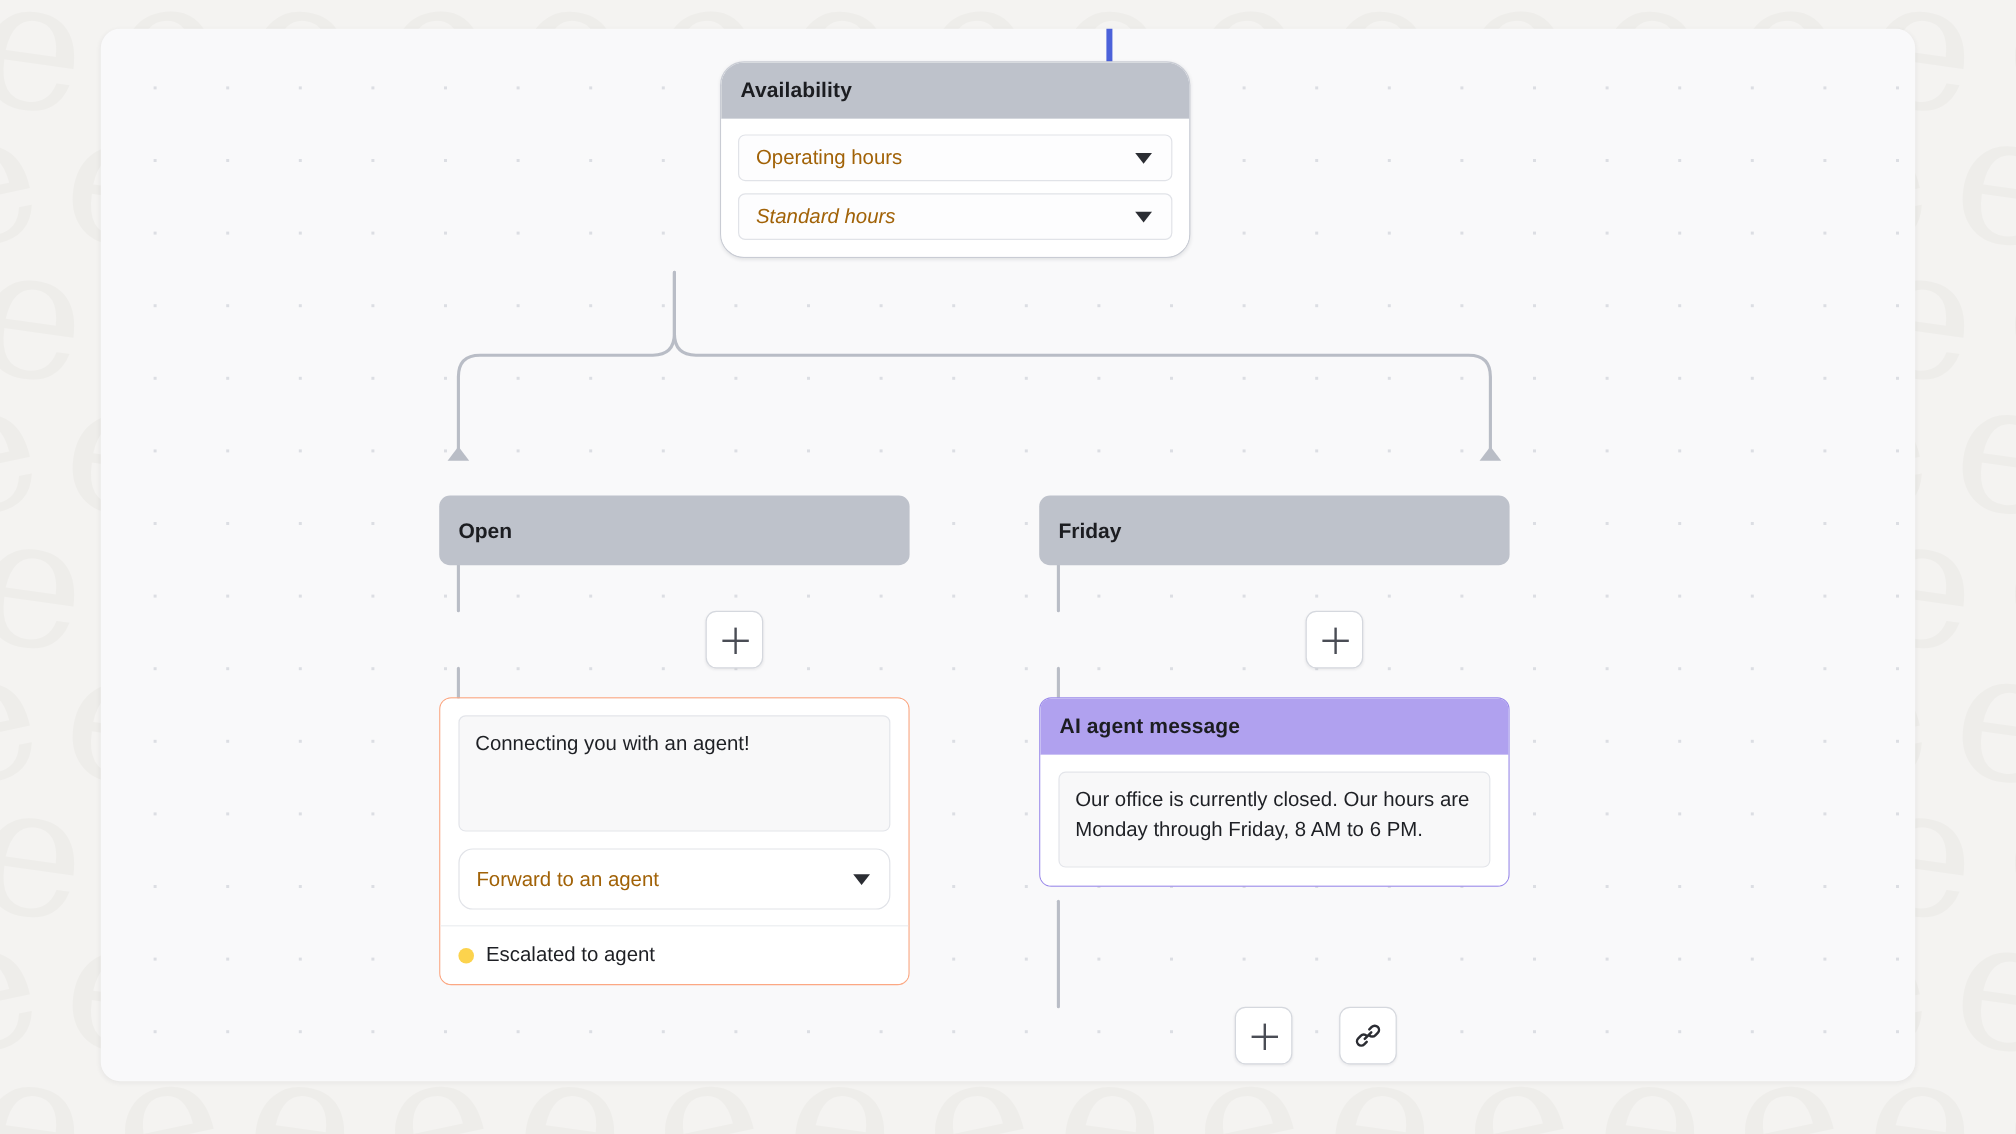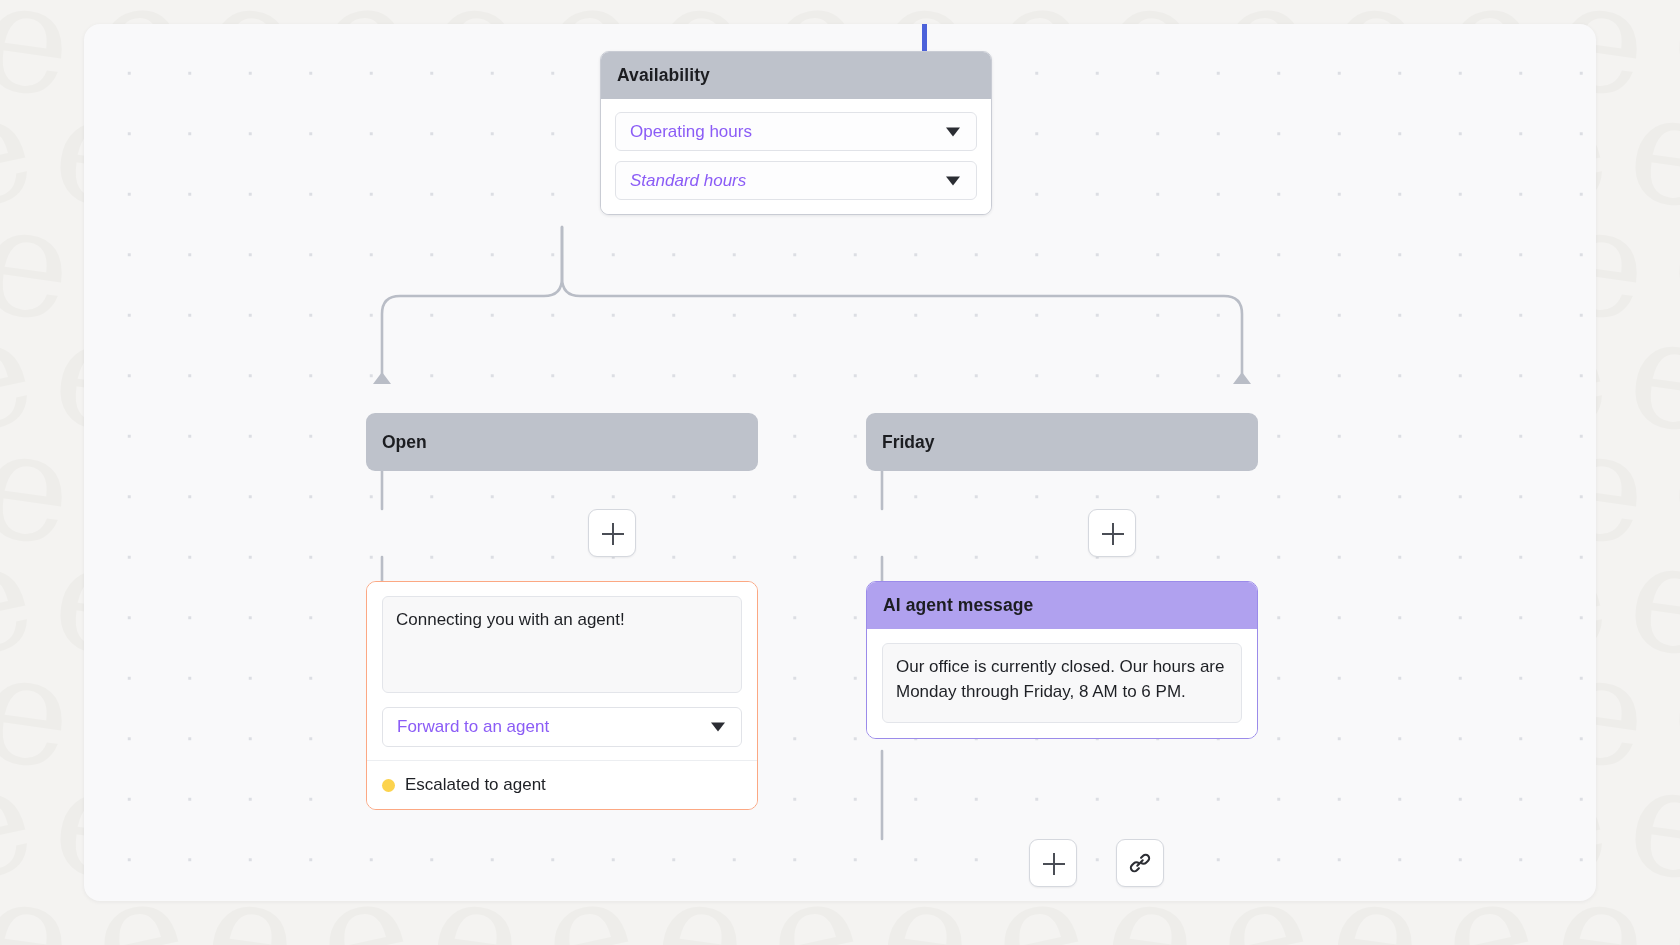--- a/index.html
+++ b/index.html
@@ -68,21 +68,21 @@
     position: absolute;
     left: 0; top: 0;
     width: 1512px;
     height: 877px;
   }
 
   
   .node {
     position: absolute;
     box-sizing: border-box;
-    border-radius: 9px;
+    border-radius: 20px;
     overflow: hidden;
     background: #ffffff;
   }
   .node-header {
     box-sizing: border-box;
     padding: 13px 16px;
     font-size: 17.5px;
     font-weight: bold;
     color: #1c1d21;
     letter-spacing: .1px;
@@ -109,21 +109,21 @@
     position: relative;
     width: 100%;
     height: 39px;
     border: 1px solid #e1e3e8;
     border-radius: 6px;
     background: #fdfdfe;
     display: flex;
     align-items: center;
     padding: 0 14px;
     font-size: 17px;
-    color: #8b5cf6;
+    color: #a16207;
     margin-bottom: 10px;
   }
   .select-row:last-child { margin-bottom: 0; font-style: italic; }
   .caret {
     position: absolute;
     right: 16px;
     top: 50%;
     transform: translateY(-50%);
     width: 0; height: 0;
     border-left: 7px solid transparent;
@@ -205,21 +205,21 @@
     border: 1px solid #e3e5ea;
     border-radius: 6px;
     background: #f8f8f9;
     padding: 11px 13px;
     font-size: 17px;
     color: #1e2025;
     line-height: 1.45;
   }
   #esc-textarea { height: 97px; margin-bottom: 14px; }
 
-  #esc-select { margin-bottom: 0; background: #ffffff; height: 40px; }
+  #esc-select { margin-bottom: 0; background: #ffffff; height: 51px; border-radius: 12px; }
 
   .status-row {
     box-sizing: border-box;
     margin: 0 -15px;
     padding: 14px 15px 14px 15px;
     border-top: 1px solid #eceef1;
     display: flex;
     align-items: center;
     gap: 10px;
     font-size: 17px;

